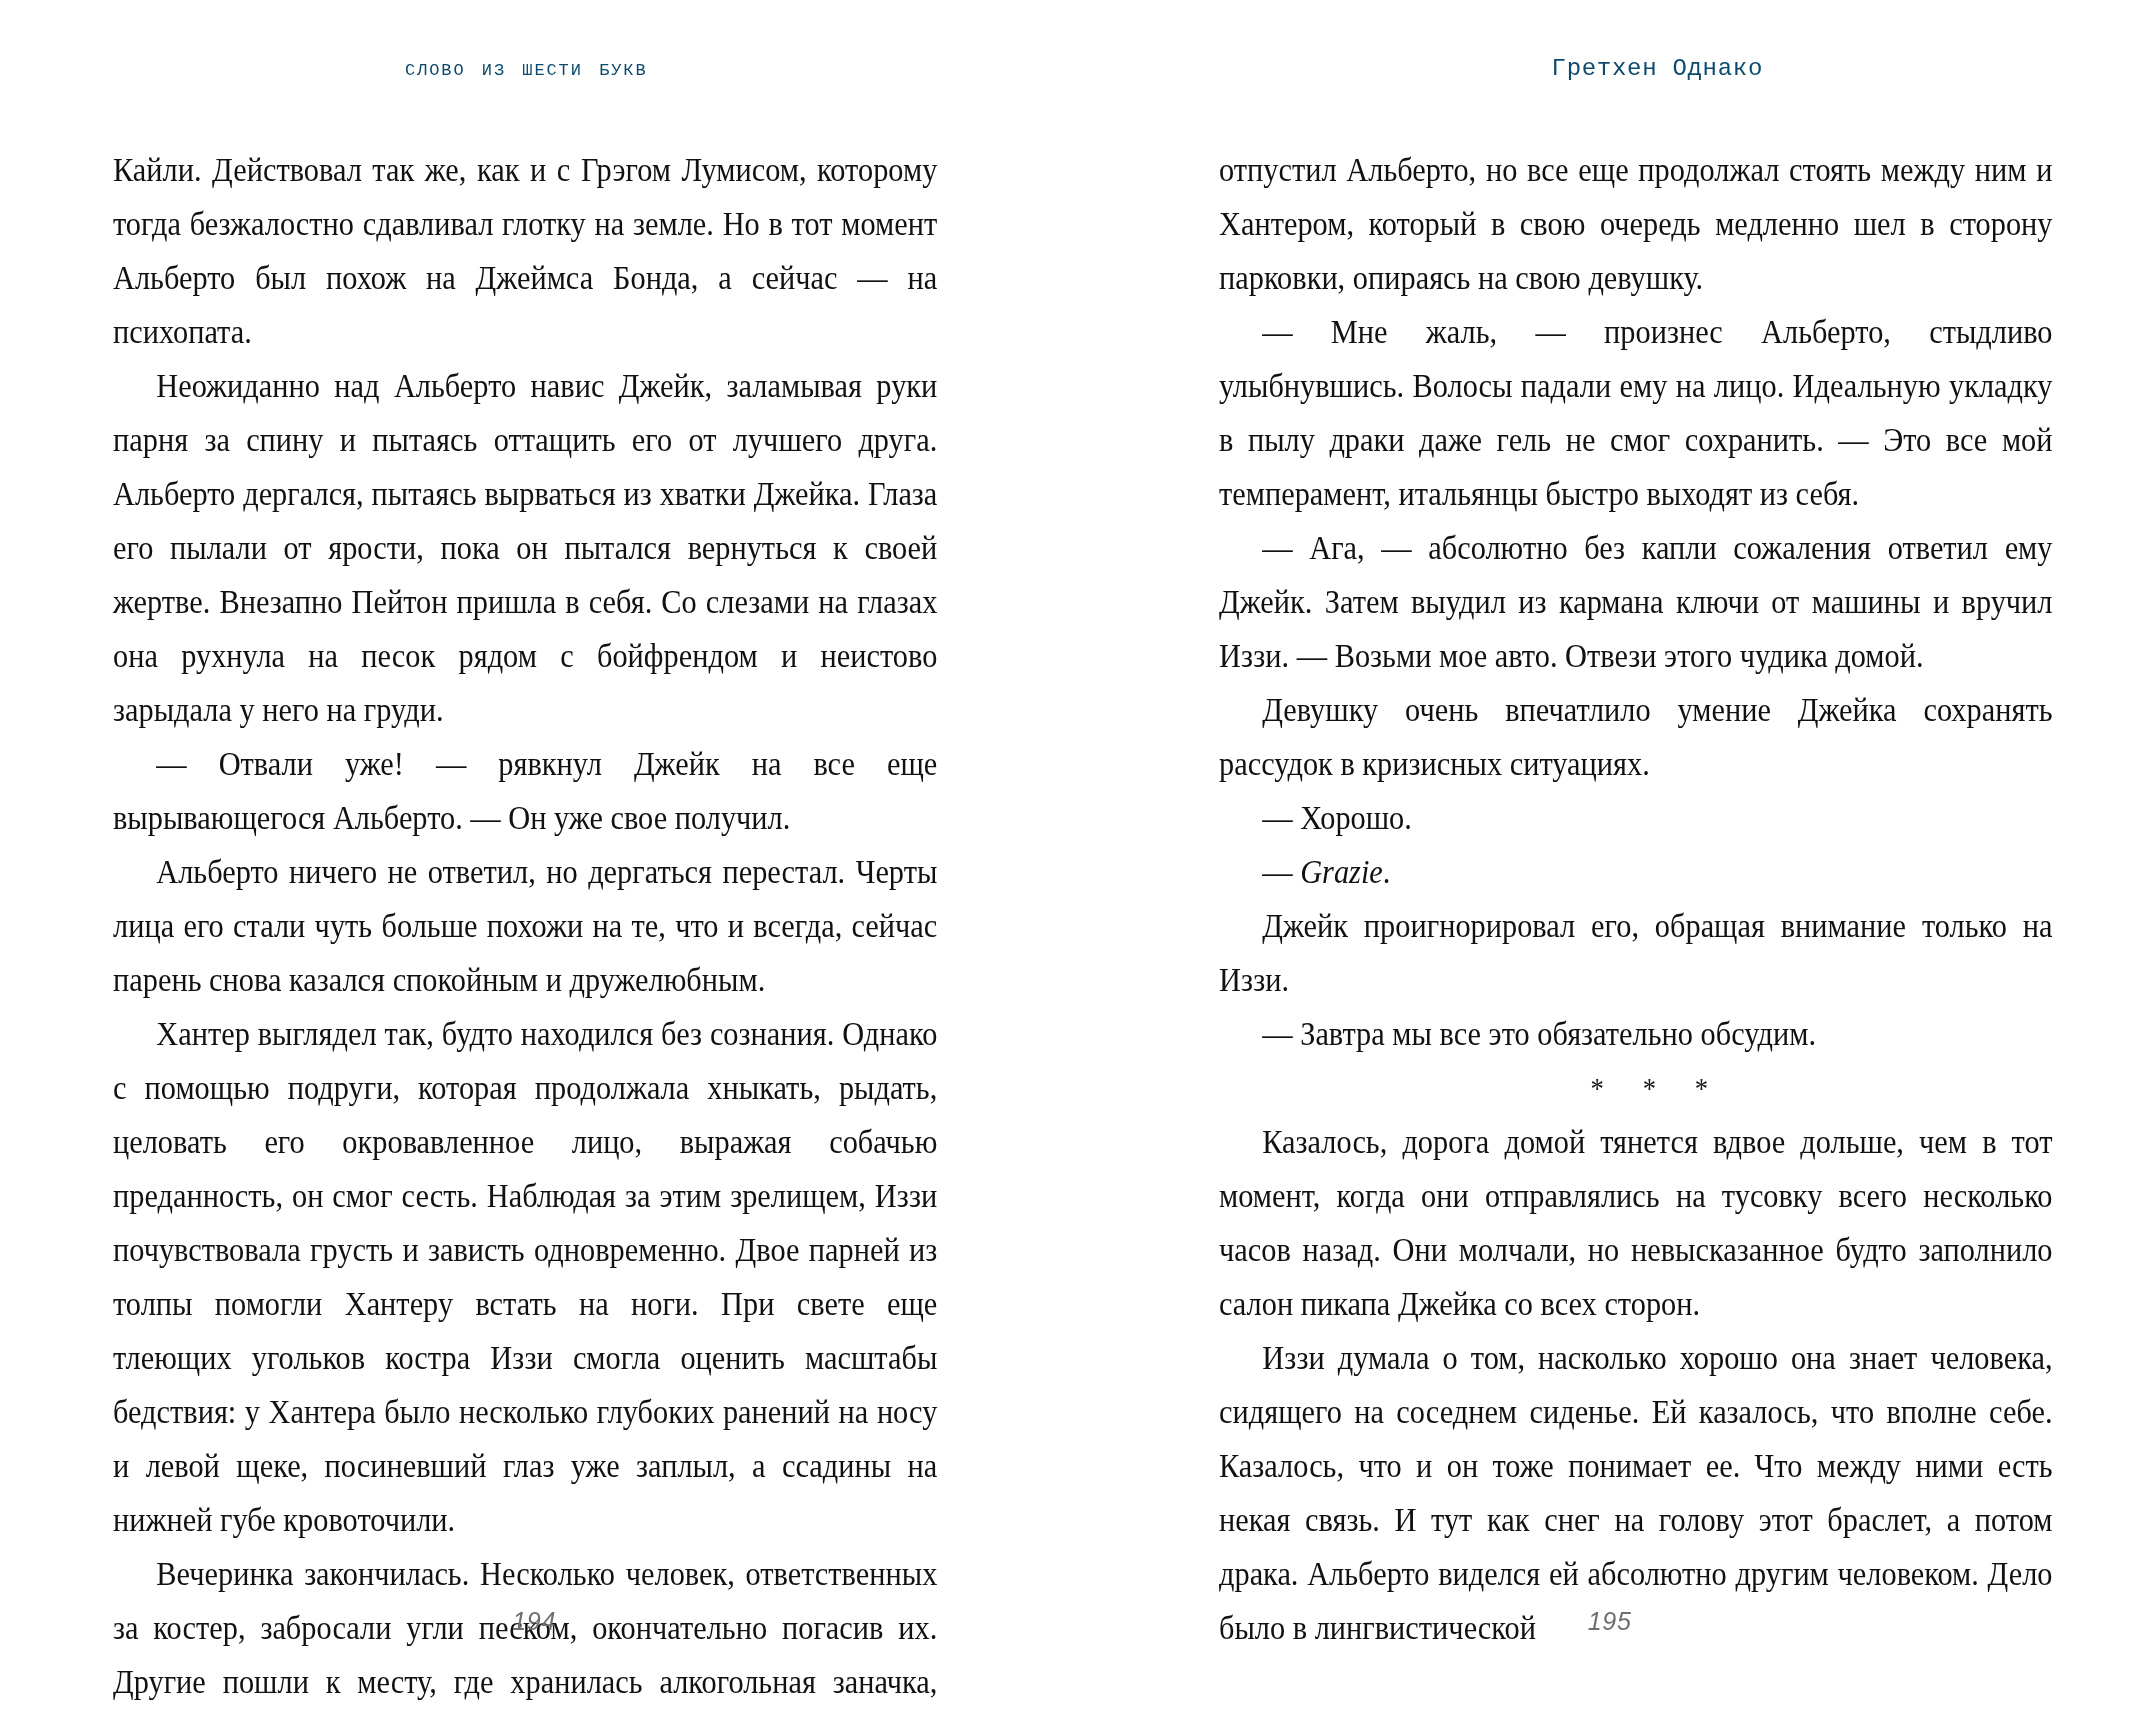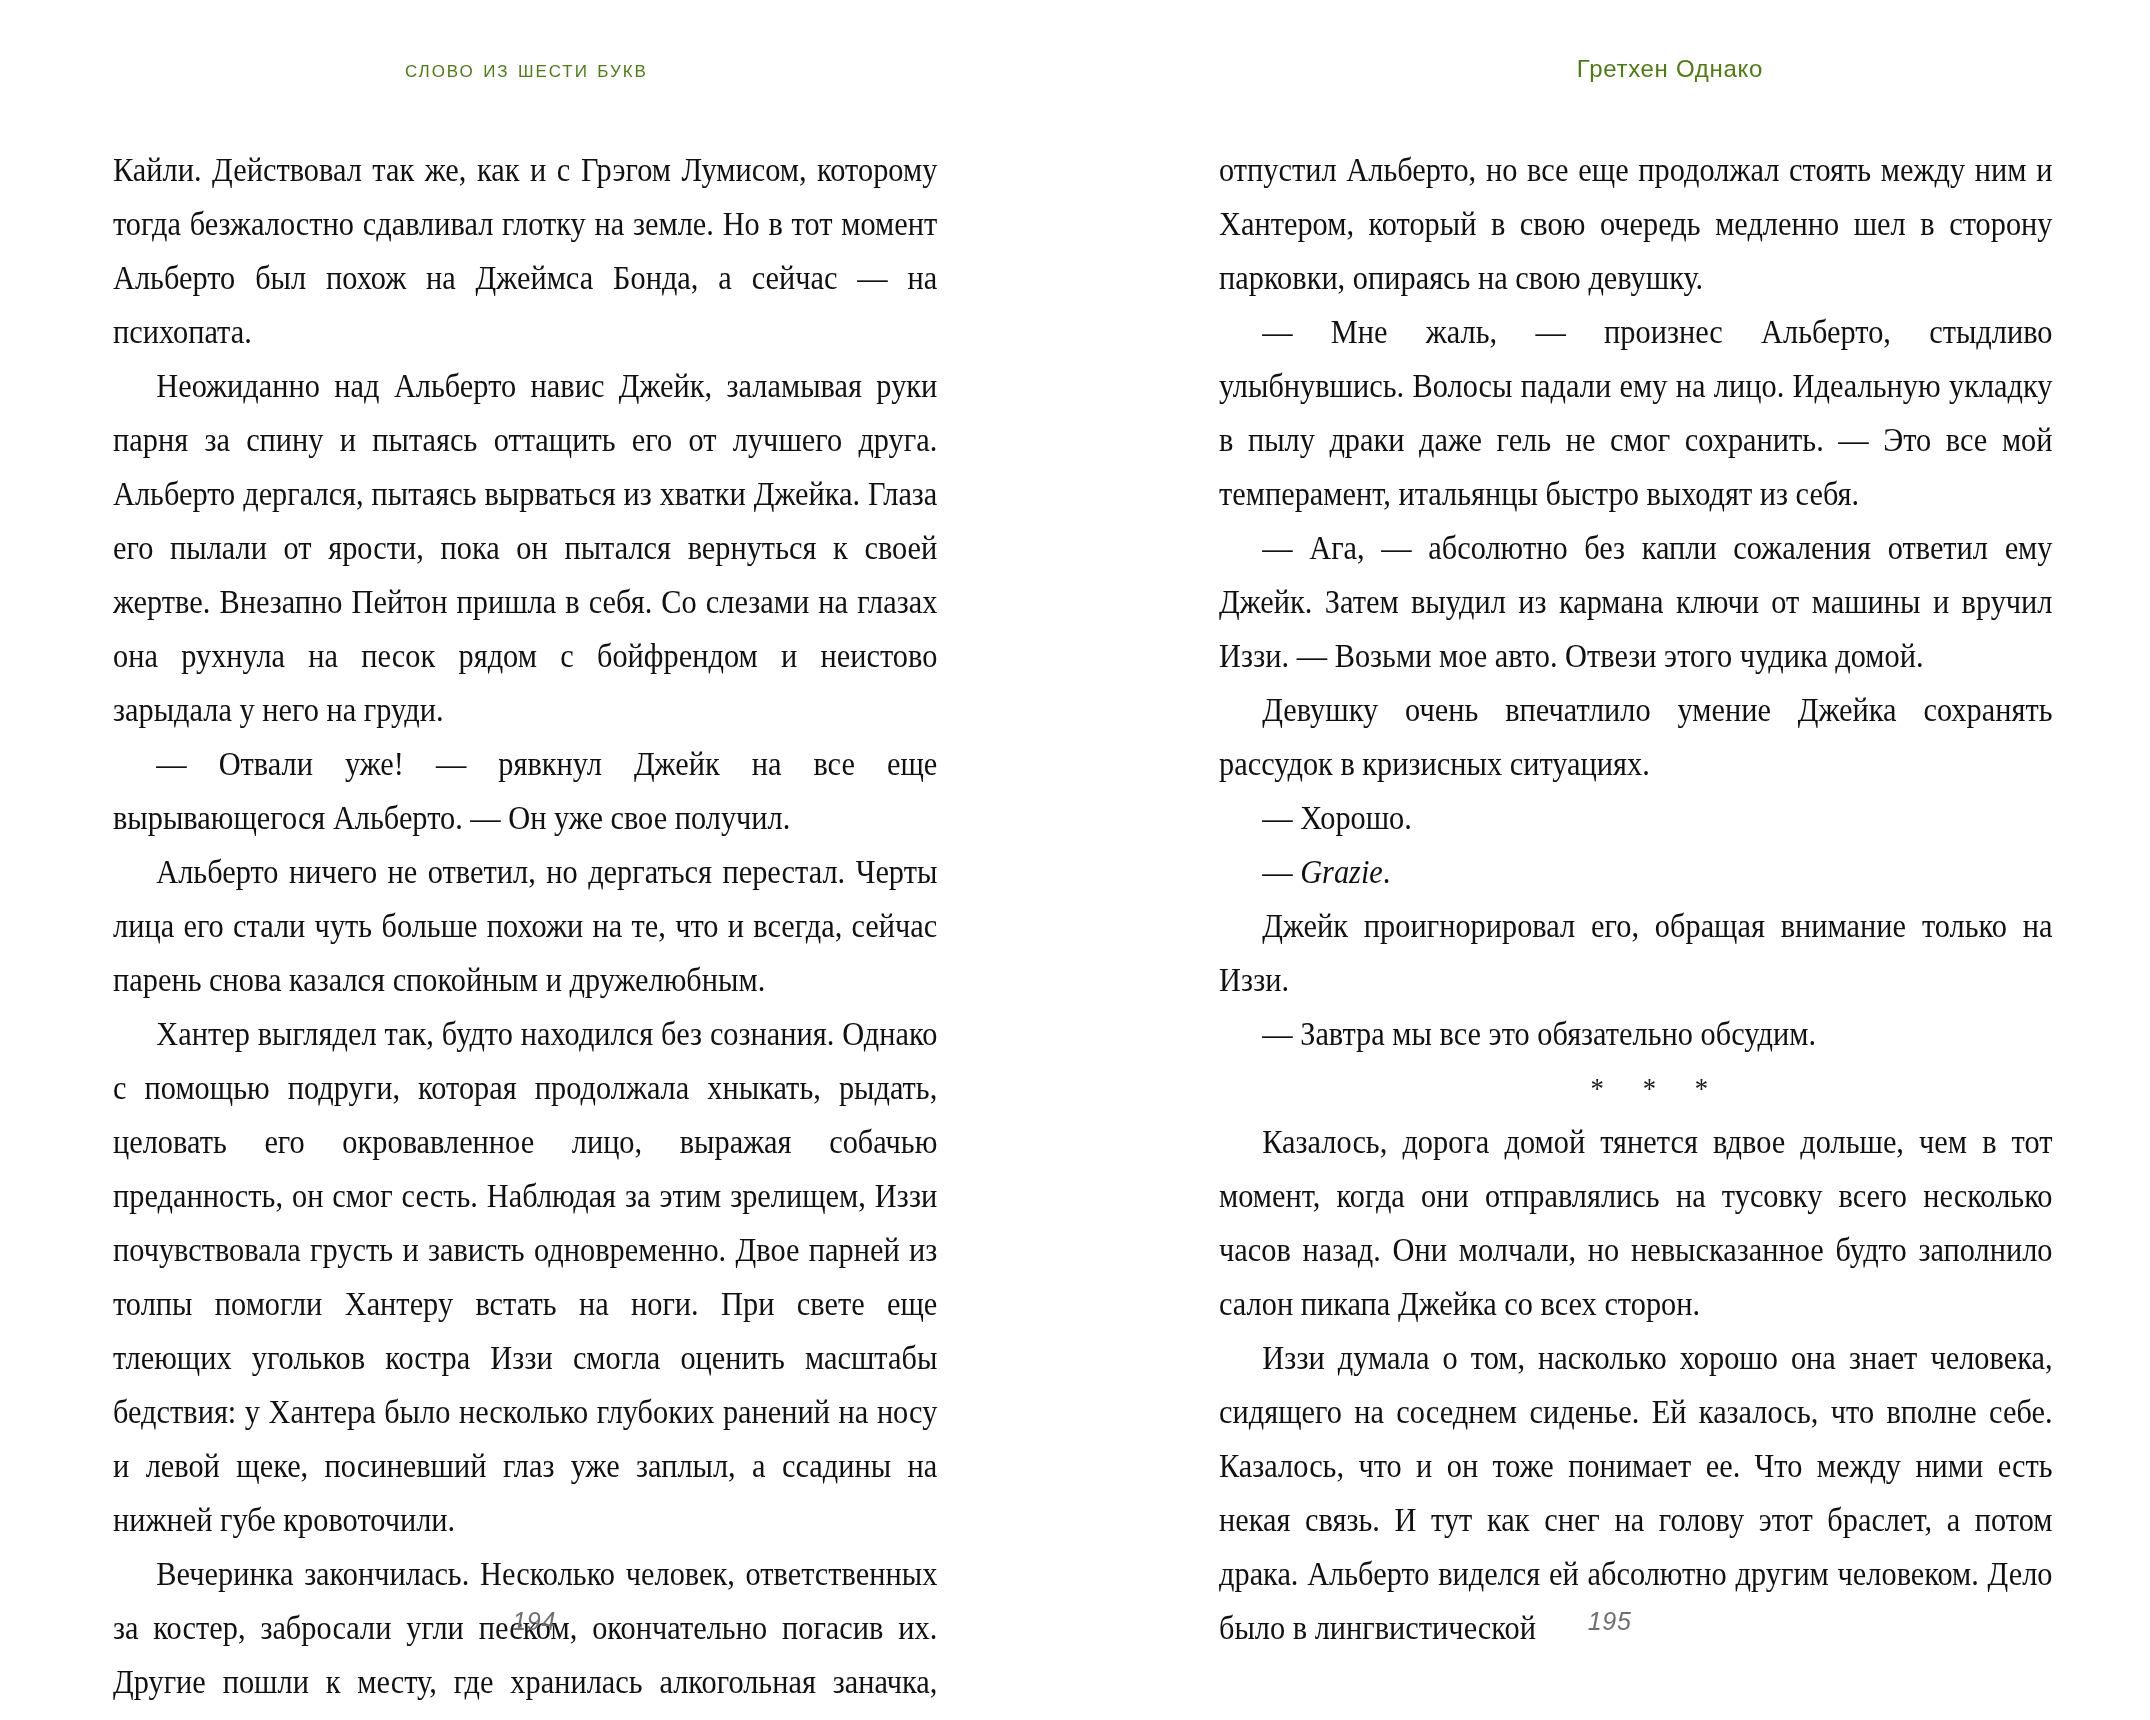--- a/index.html
+++ b/index.html
@@ -27,23 +27,23 @@
     position: relative;
     width: 50%;
     height: 100%;
     box-sizing: border-box;
   }
 
   
   .runhead {
     position: absolute;
     top: 57px;
-    font-family: Liberation Sans, sans-serif;
+    font-family: Liberation Mono, monospace;
     font-size: 22px;
-    color: #4d7c0f;
+    color: #0c4a6e;
     letter-spacing: 1.5px;
     white-space: nowrap;
     line-height: 1;
   }
   .runhead-left {
     left: 405px;
     font-variant: small-caps;
     text-transform: lowercase;
     letter-spacing: 1.9px;
     font-size: 24px;

